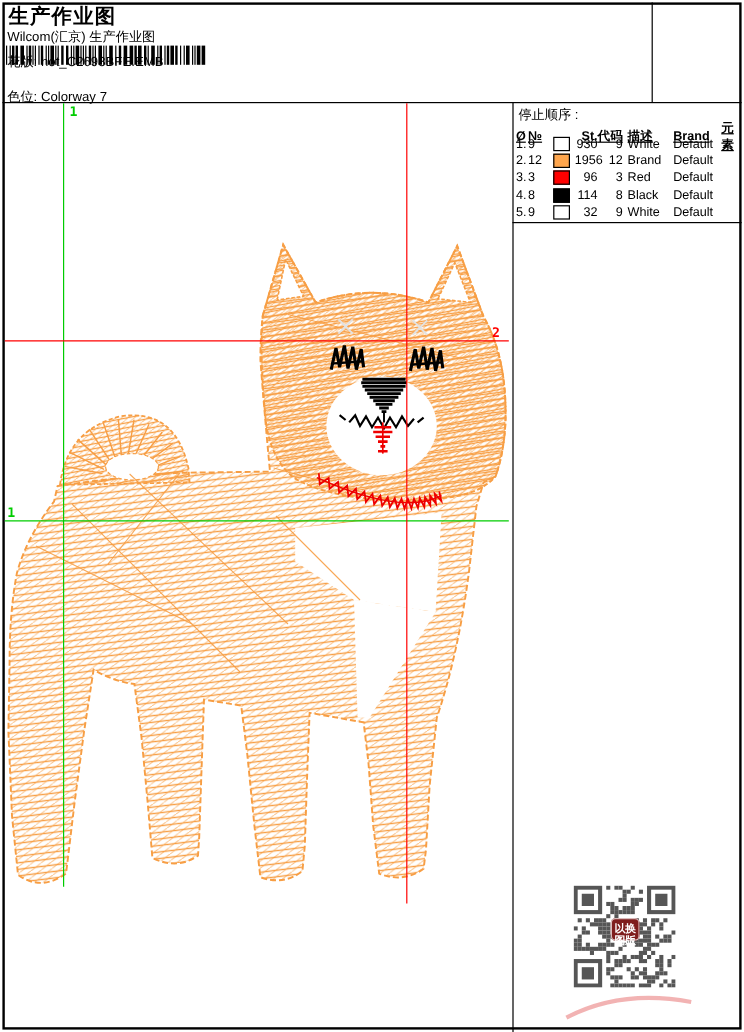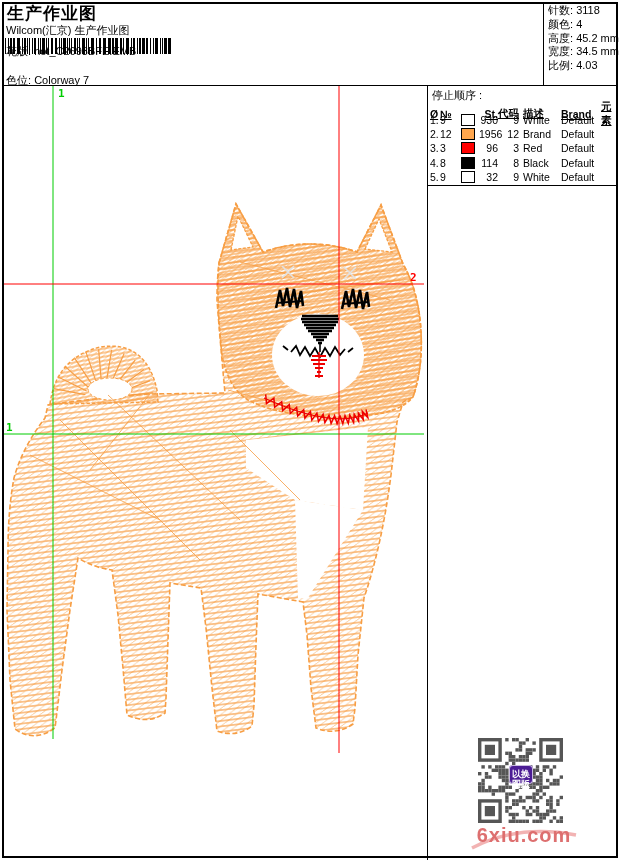--- a/index.html
+++ b/index.html
@@ -18,21 +18,21 @@
   .seq-table{position:absolute;left:430px;top:100px;width:187px;font-size:10.5px;}
   .seq-row{display:grid;grid-template-columns:10px 19px 20px 19px 21px 42px 40px 16px;
            height:14.2px;align-items:center;}
   .seq-head{font-weight:bold;height:13px;}
   .seq-head span{text-decoration:underline;}
   .c-right{text-align:right;}
   .c-desc{padding-left:4px;}
   .swatch{width:12px;height:10px;border:1px solid #000;margin-left:2px;}
   .design-svg{position:absolute;left:2px;top:85px;}
   .qr{position:absolute;left:478px;top:738px;}
-  .stamp{position:absolute;left:509px;top:765px;width:24px;height:19px;background:#4c1d95;
+  .stamp{position:absolute;left:509px;top:765px;width:24px;height:19px;background:#7f1d1d;
          border-radius:4px;color:#fff;font-size:9px;line-height:10px;text-align:center;
          padding-top:4px;box-sizing:border-box;font-weight:bold;box-shadow:0 0 0 1px rgba(255,255,255,.7) inset;}
   .watermark{position:absolute;left:468px;top:824px;width:112px;text-align:center;
              font-size:20px;font-weight:bold;color:#dd6f6f;letter-spacing:1px;}
   .swoosh{position:absolute;left:466px;top:820px;}
 </style>
 </head>
 <body>
 
 <div class="page">
@@ -102,27 +102,20 @@
     </div>
   <div class="hdr-line" style="top:44px">
     <span>花版:</span>
     <span>hot_C2698BFE.EMB</span>
   </div>
   <div class="hdr-line" style="top:73px">
     <span>色位:</span>
     <span>Colorway 7</span>
   </div>
 
-  <div class="info-panel">
-    <div class="info-row"><span>针数:</span> <span>3118</span></div>
-    <div class="info-row"><span>颜色:</span> <span>4</span></div>
-    <div class="info-row"><span>高度:</span> <span>45.2 mm</span></div>
-    <div class="info-row"><span>宽度:</span> <span>34.5 mm</span></div>
-    <div class="info-row"><span>比例:</span> <span>4.03</span></div>
-  </div>
 
   <div class="stop-title">停止顺序 :</div>
   <div class="seq-table">
     <div class="seq-row seq-head">
       <span>Ø</span>
       <span>№</span>
       <span></span>
       <span class="c-right">St.</span>
       <span class="c-right">代码</span>
       <span class="c-desc">描述</span>
@@ -489,15 +482,14 @@
       <rect x="3.4" y="64.6" width="17" height="17" fill="#fff"></rect>
       <rect x="6.8" y="68" width="10.2" height="10.2" fill="#565656"></rect>
     </svg>
   <div class="stamp">
     <div>以换</div>
     <div>图版</div>
   </div>
   <svg class="swoosh" width="116" height="34">
     <path d="M6,28 Q52,4 110,15" fill="none" stroke="#f0a6a6" stroke-width="3.5" opacity="0.85"></path>
   </svg>
-  <div class="watermark">6xiu.com</div>
 
 </div>
 
 </body></html>

